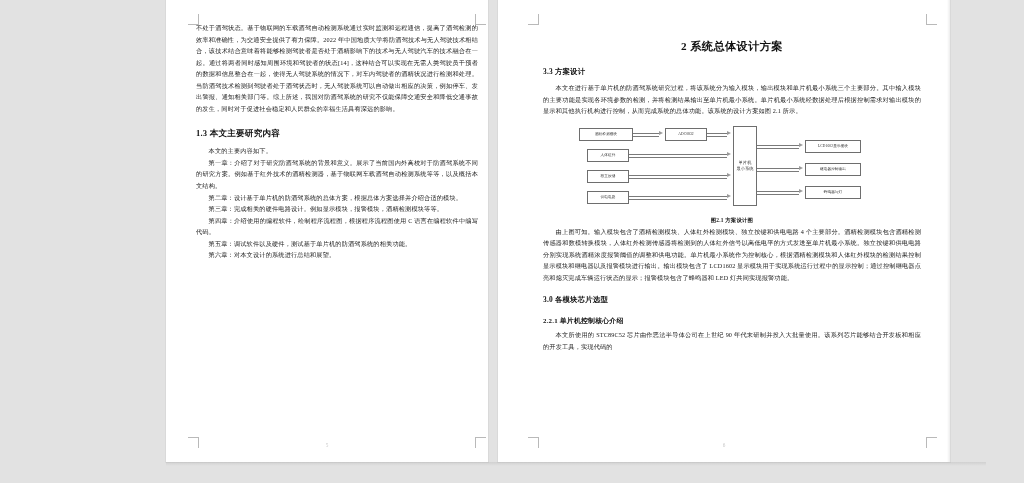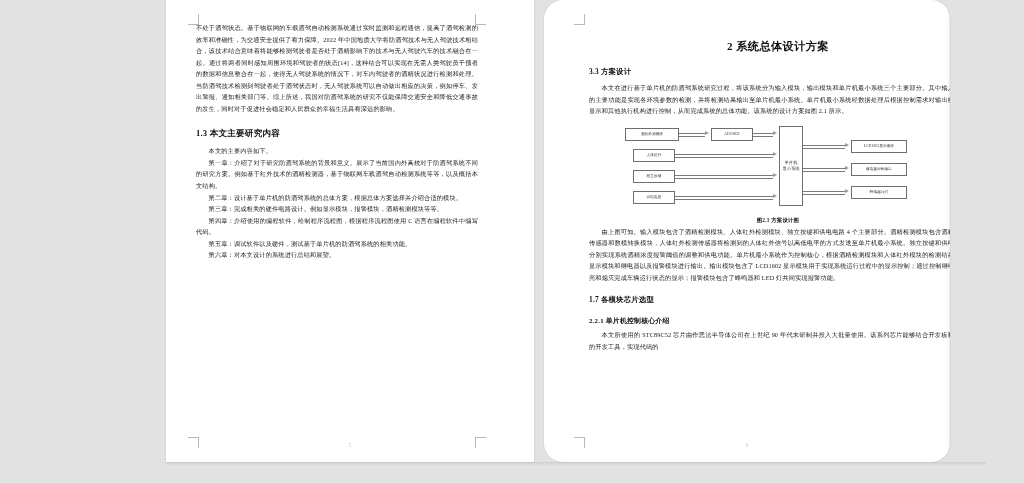--- a/index.html
+++ b/index.html
@@ -36,22 +36,22 @@
 
   .page {
     background: #ffffff;
     position: relative;
     width: 342px;
     height: 462px;
     box-shadow: 0 0 0 1px rgba(0,0,0,0.04);
     overflow: hidden;
     flex: 0 0 auto;
   }
-  .page.left  { width: 322px; padding-left: 46px; }
-  .page.right { width: 406px; border-radius: 19px; }
+  .page.left  { width: 322px; }
+  .page.right { width: 452px; }
 
   
   .page-shadow-right {
     position: absolute;
     right: 0; top: 0;
     width: 3px; height: 462px;
     background: linear-gradient(to right, rgba(0,0,0,0.00), rgba(0,0,0,0.07));
   }
   .page-shadow-bottom {
     position: absolute;
@@ -325,21 +325,21 @@
 
             <div class="dline dbl" style="left:192px; top:65px; width:42px;"></div>
             <div class="darrow hollow" style="left:234px; top:63.7px;"></div>
 
           </div>
           <div class="fig-caption">图2.1 方案设计图</div>
         </div>
 
         <p class="para indent">由上图可知。输入模块包含了酒精检测模块、人体红外检测模块、独立按键和供电电路 4 个主要部分。酒精检测模块包含酒精检测传感器和数模转换模块，人体红外检测传感器将检测到的人体红外信号以高低电平的方式发送至单片机最小系统。独立按键和供电电路分别实现系统酒精浓度报警阈值的调整和供电功能。单片机最小系统作为控制核心，根据酒精检测模块和人体红外模块的检测结果控制显示模块和继电器以及报警模块进行输出。输出模块包含了 LCD1602 显示模块用于实现系统运行过程中的显示控制；通过控制继电器点亮和熄灭完成车辆运行状态的显示；报警模块包含了蜂鸣器和 LED 灯共同实现报警功能。</p>
 
-        <h3 class="h3">1.7 各模块芯片选型</h3>
+        <h3 class="h3">3.0 各模块芯片选型</h3>
 
         <h4 class="h4">2.2.1 单片机控制核心介绍</h4>
 
         <p class="para indent">本文所使用的 STC89C52 芯片由作恶法半导体公司在上世纪 90 年代末研制并投入大批量使用。该系列芯片能够结合开发板和相应的开发工具，实现代码的</p>
 
       </div>
 
       <div class="pageno">6</div>
 
       <div class="page-shadow-right"></div>

